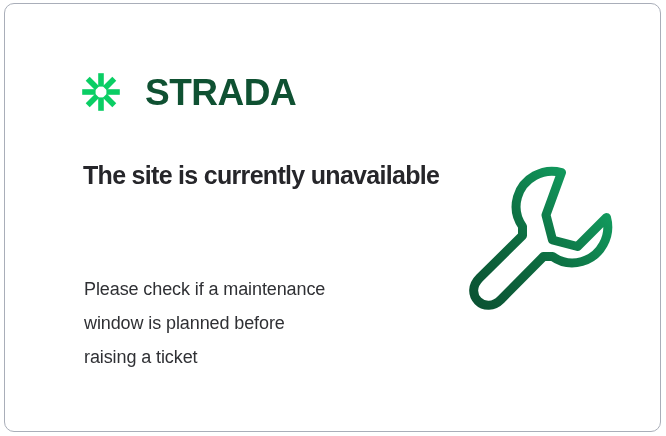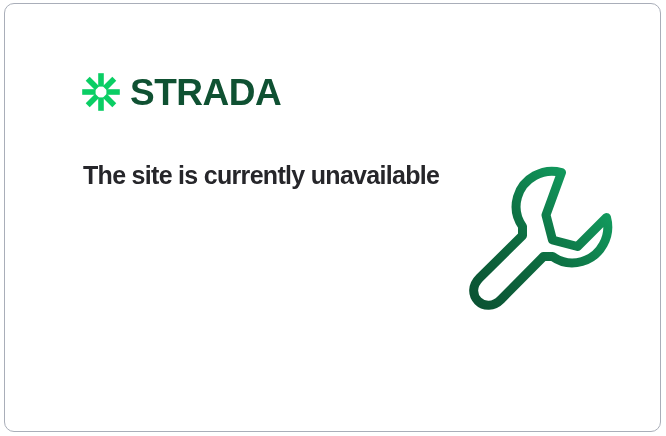--- a/index.html
+++ b/index.html
@@ -44,21 +44,21 @@
     bottom: 0;
   }
 
   
   .brand {
     position: absolute;
     left: 76px;
     top: 68px;
     display: flex;
     align-items: center;
-    gap: 9px;
+    gap: 24px;
   }
   .brand-mark {
     width: 40px;
     height: 40px;
     display: block;
     flex: 0 0 auto;
   }
   .brand-word {
     font-family: "Liberation Sans", sans-serif;
     font-size: 37px;
@@ -138,20 +138,25 @@
                 <polygon points="25.4,17.2 38.8,17.2 38.8,22.8 25.4,22.8"></polygon>
               </g>
             </g>
           </svg>
         </span>
         <span class="brand-word">STRADA</span>
       </div>
 
       <h1 class="headline">The site is currently unavailable</h1>
 
+      <p class="body-copy">
+        <span>Please check if a maintenance</span>
+        <span>window is planned before</span>
+        <span>raising a ticket</span>
+      </p>
 
       <div class="wrench">
         <svg viewBox="0 0 170 170" xmlns="http://www.w3.org/2000/svg" aria-hidden="true">
           <defs>
             <linearGradient id="wrenchGrad" x1="10" y1="160" x2="155" y2="22" gradientUnits="userSpaceOnUse">
               <stop offset="0%" stop-color="#0b4f31"></stop>
               <stop offset="45%" stop-color="#0d6b40"></stop>
               <stop offset="100%" stop-color="#13ab68"></stop>
             </linearGradient>
           </defs>

